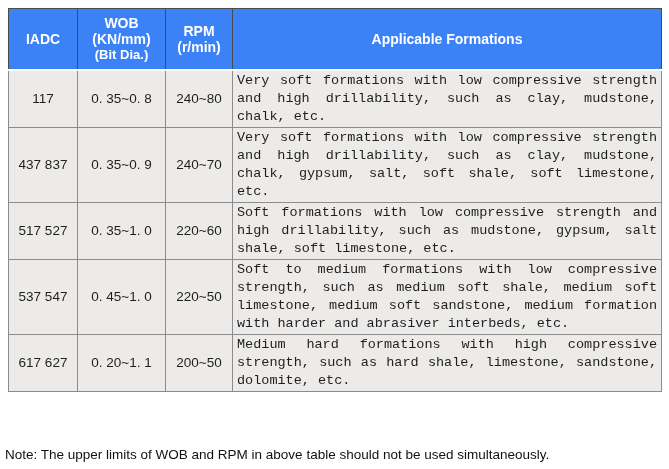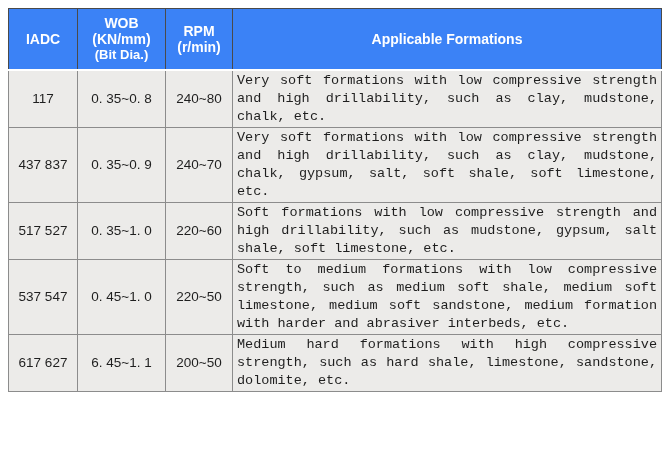--- a/index.html
+++ b/index.html
@@ -104,21 +104,22 @@
         <td class="formations">Soft formations with low compressive strength and high drillability, such as mudstone, gypsum, salt shale, soft limestone, etc.</td>
       </tr>
       <tr>
         <td class="c">537 547</td>
         <td class="c">0. 45~1. 0</td>
         <td class="c">220~50</td>
         <td class="formations">Soft to medium formations with low compressive strength, such as medium soft shale, medium soft limestone, medium soft sandstone, medium formation with harder and abrasiver interbeds, etc.</td>
       </tr>
       <tr>
         <td class="c">617 627</td>
-        <td class="c">6. 45~1. 1</td>
+        <td class="c">0. 20~1. 1</td>
         <td class="c">200~50</td>
         <td class="formations">Medium hard formations with high compressive strength, such as hard shale, limestone, sandstone, dolomite, etc.</td>
       </tr>
     </tbody>
   </table>
 
+  <div class="note">Note: The upper limits of WOB and RPM in above table should not be used simultaneously.</div>
 
 </div>
 
 </body></html>

